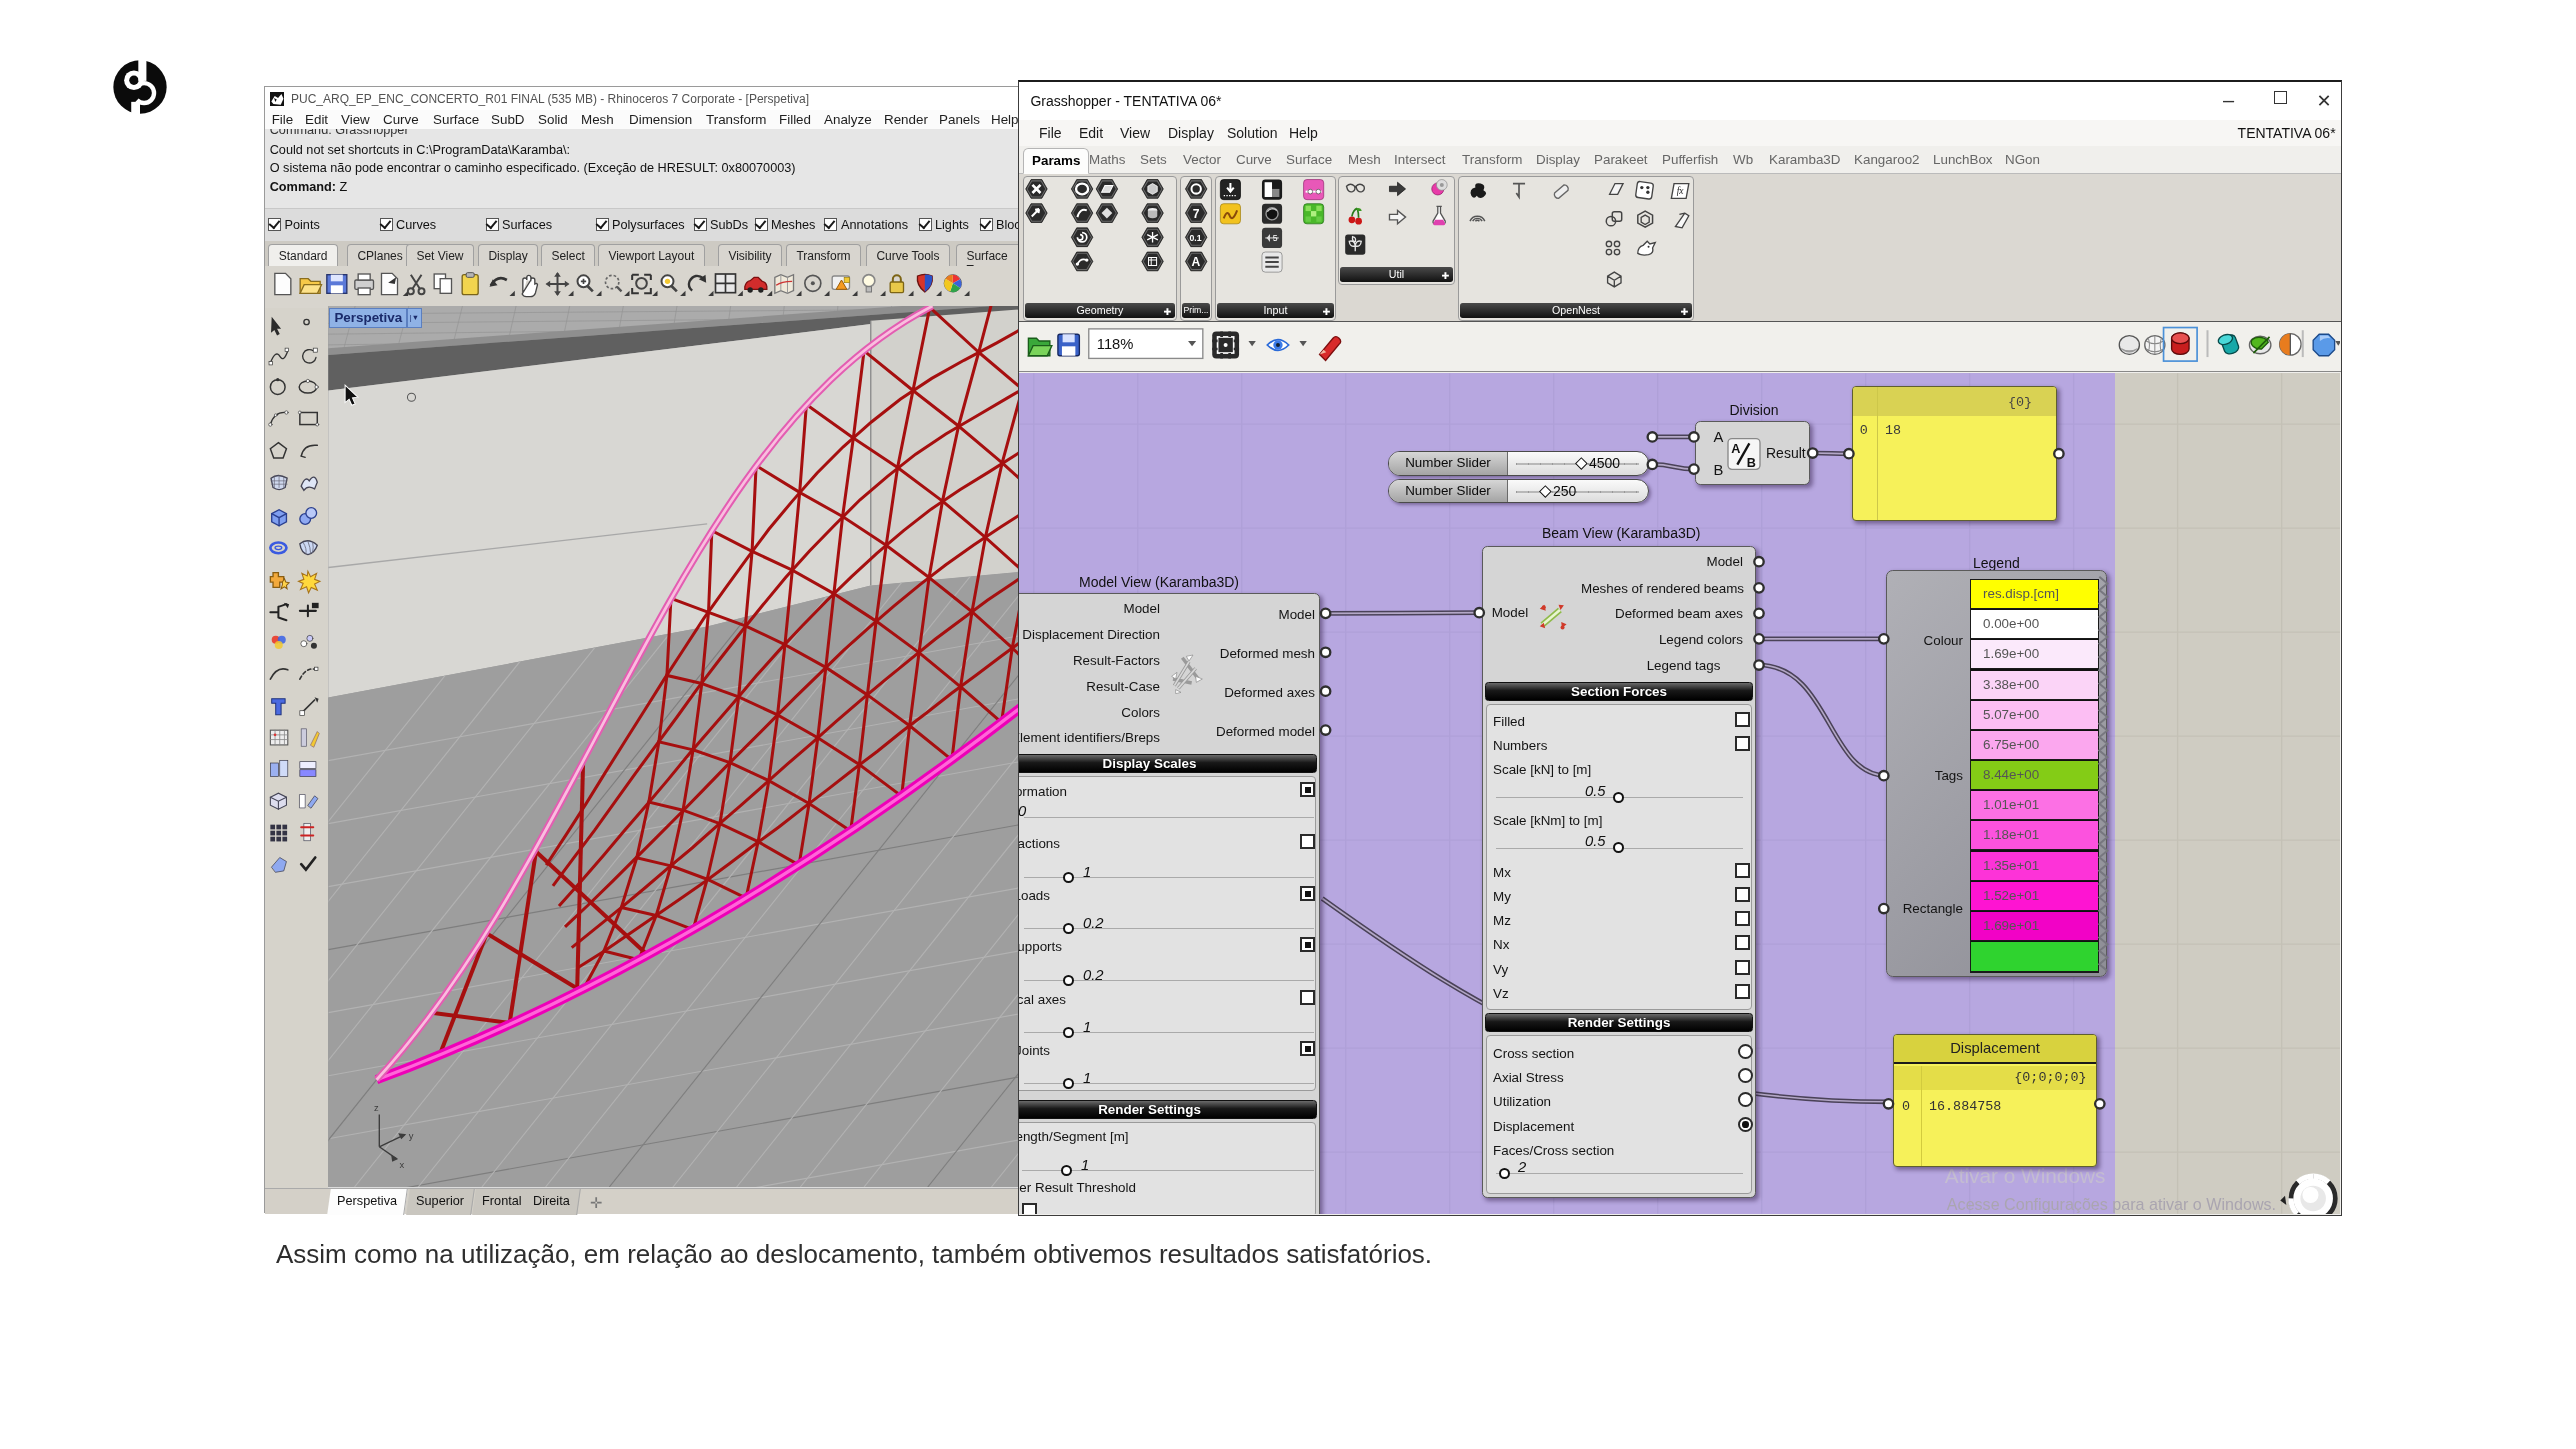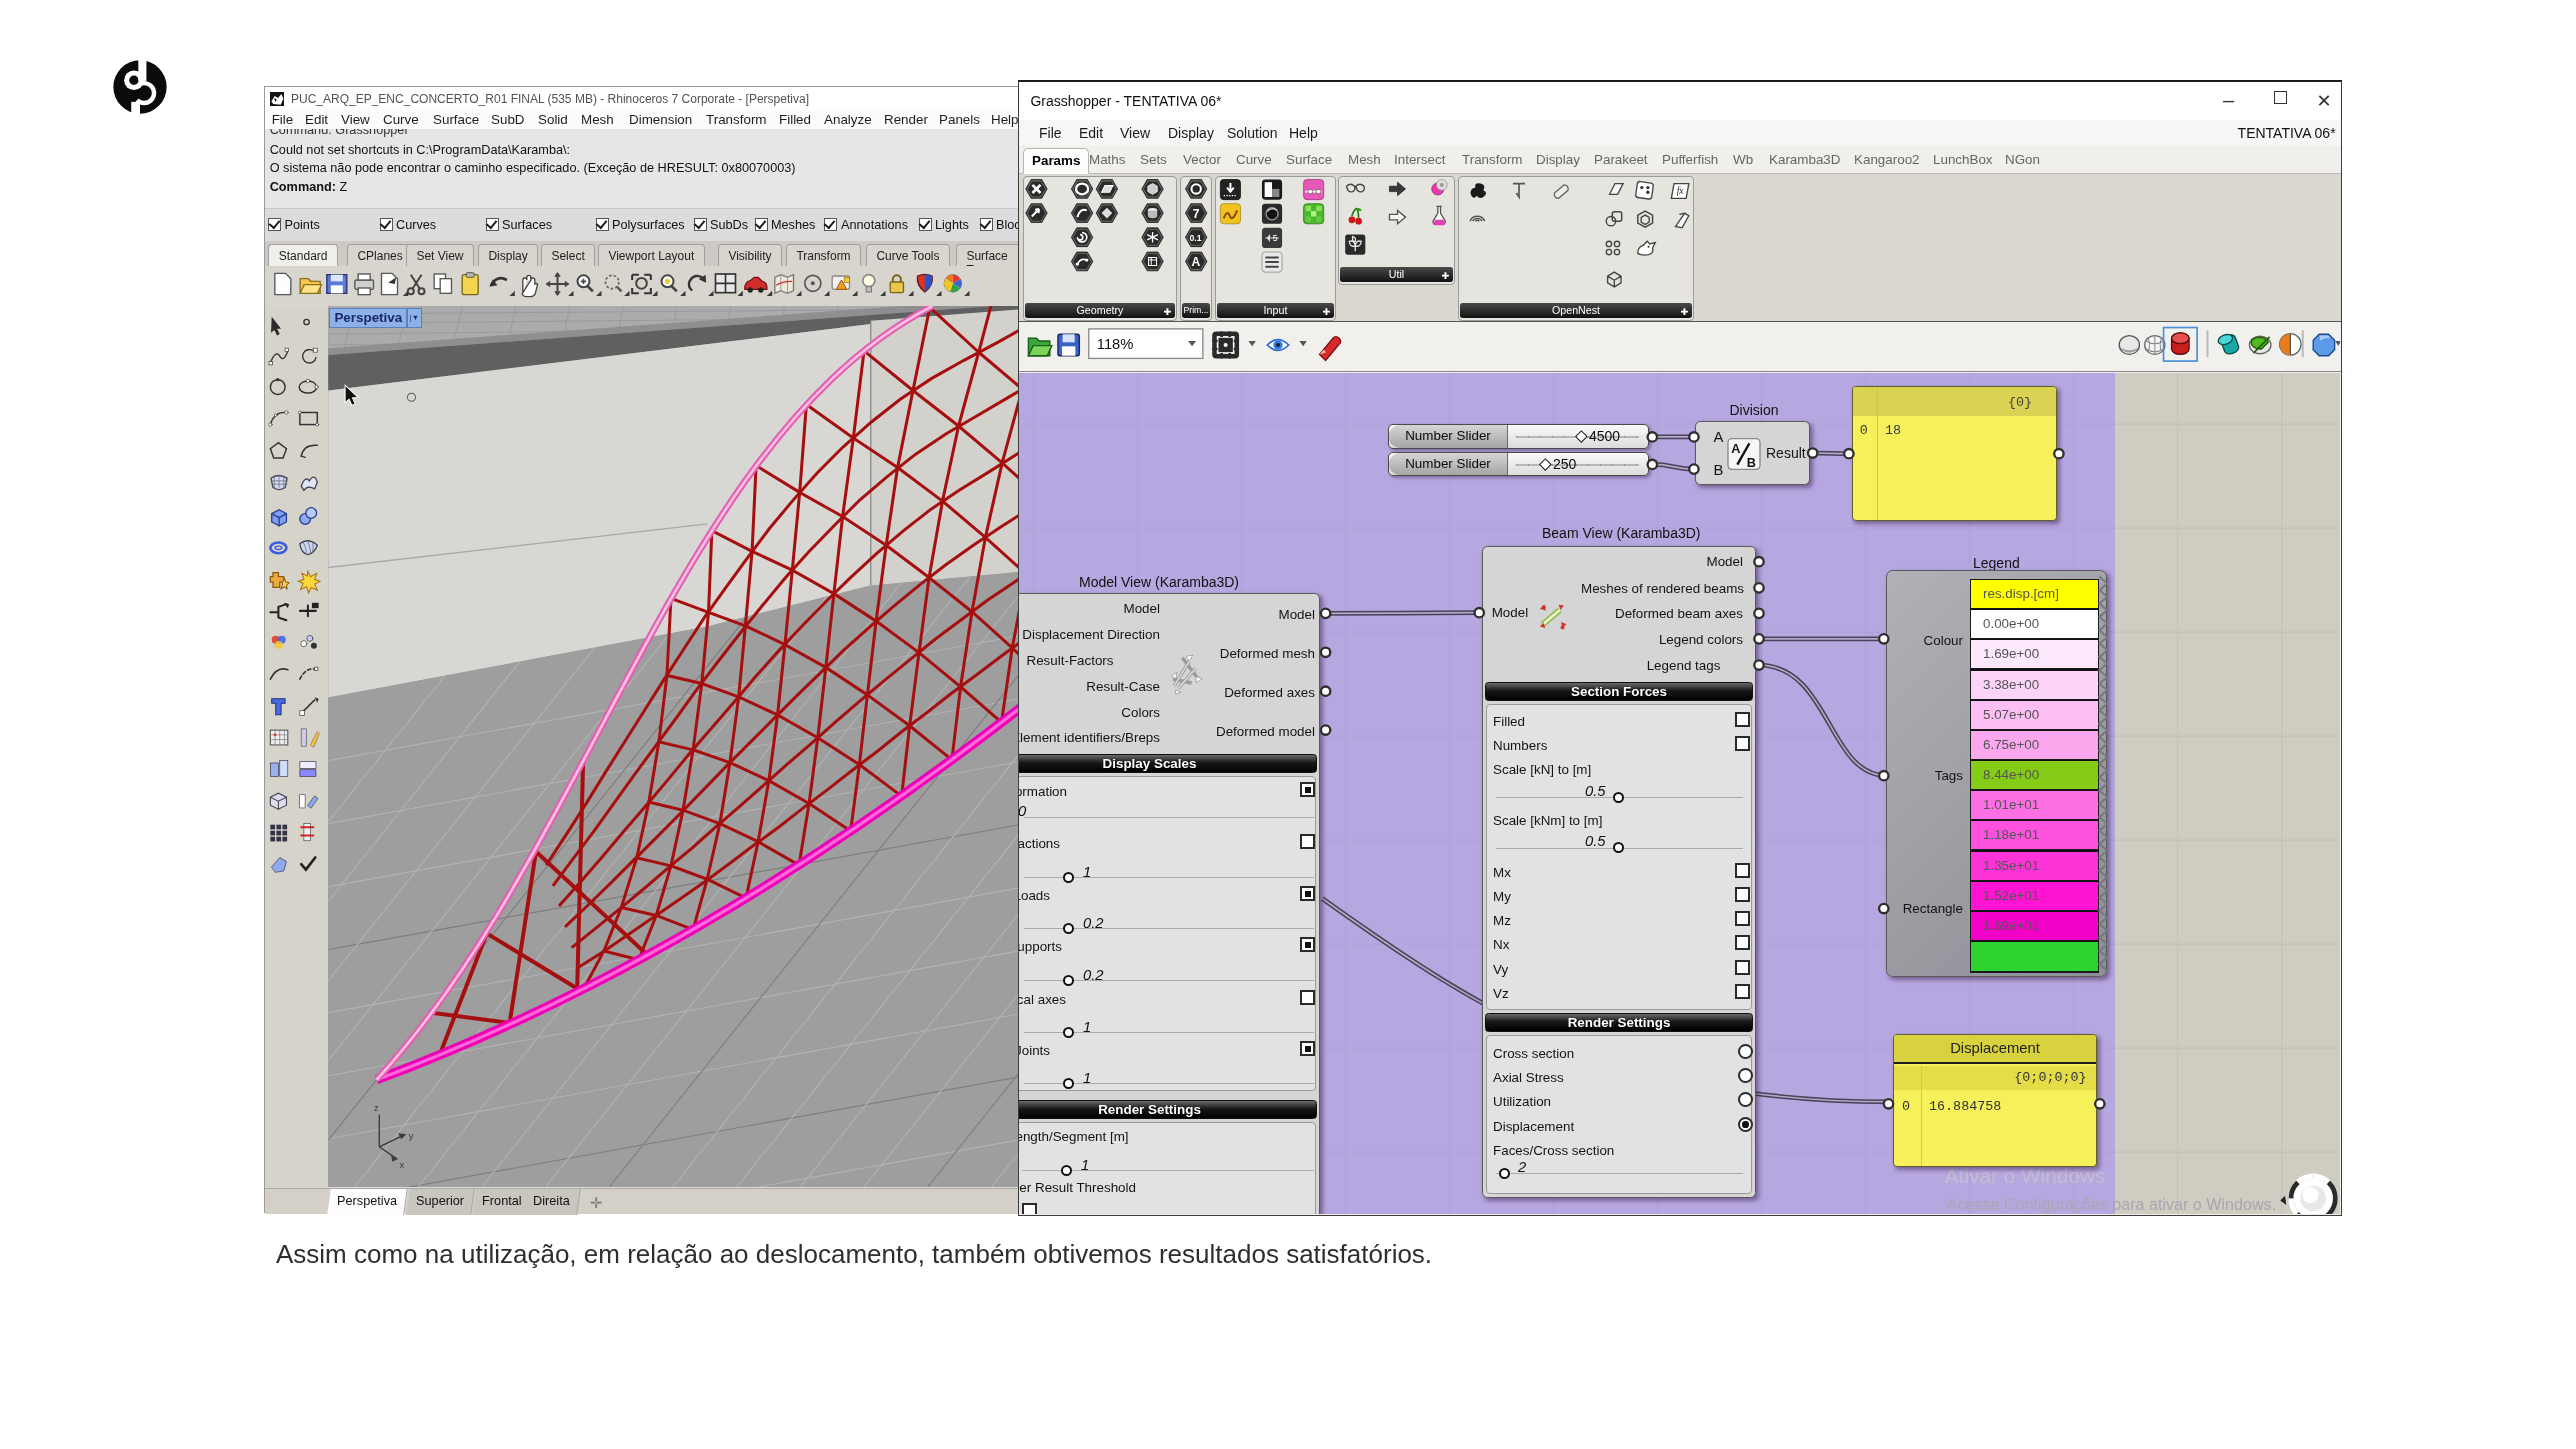--- a/index.html
+++ b/index.html
@@ -49,21 +49,21 @@
 .gchk.f:after{content:"";position:absolute;left:2.7px;top:2.7px;width:6px;height:6px;background:#111;}
 .grad{position:absolute;width:15.4px;height:15.4px;background:#fff;border:2px solid #2a2a2a;border-radius:50%;}
 .grad.f:after{content:"";position:absolute;left:2.3px;top:2.3px;width:6.7px;height:6.7px;background:#111;border-radius:50%;}
 .gknob{position:absolute;width:11.4px;height:11.4px;background:#fff;border:2.3px solid #111;border-radius:50%;}
 .gtrack{position:absolute;height:1.3px;background:#aaa;}
 .gval{position:absolute;font-size:14.8px;font-style:italic;color:#111;}
 .ctitle{position:absolute;font-size:14px;color:#111;white-space:nowrap;}
 
 .ypanel{position:absolute;background:#f6f15a;border:1.3px solid #5f5f2f;border-radius:4px;box-shadow:2.7px 2.7px 4px rgba(40,20,60,.45);overflow:hidden;}
 .mono{font-family:"Liberation Mono",monospace;}
-.nslider{position:absolute;background:linear-gradient(#fafafa,#dcdcdc);border:1.3px solid #4a4a4a;border-radius:5px;box-shadow:2px 2px 3.4px rgba(40,20,60,.4);}
+.nslider{position:absolute;background:linear-gradient(#fafafa,#dcdcdc);border:1.3px solid #4a4a4a;border-radius:12px;box-shadow:2px 2px 3.4px rgba(40,20,60,.4);margin-top:27px;}
 .nlab{position:absolute;left:0;top:0;bottom:0;width:119px;background:linear-gradient(#d6d6d6,#a4a4a4);border-right:1.3px solid #6a6a6a;border-radius:10.7px 0 0 10.7px;font-size:13.4px;color:#0a0a0a;text-align:center;line-height:21.5px;}
 .ntrack{position:absolute;height:2px;background:#b8b8b8;background-image:repeating-linear-gradient(90deg,#999 0 1.3px,transparent 1.3px 12px);}
 .ntrack:before{content:"";position:absolute;left:0;top:-2.7px;width:100%;height:0.7px;}
 .nknob{position:absolute;width:8.7px;height:8.7px;background:#fff;border:1.7px solid #111;transform:rotate(45deg);}
 .nval{position:absolute;font-size:14px;color:#0a0a0a;}
 .lrow{position:absolute;left:0;width:100%;height:29px;border-bottom:1.3px solid #1a1a1a;font-size:13.4px;color:#555;padding:6px 0 0 12px;}
 
 #caption{position:absolute;left:276px;top:1239px;font-size:26px;color:#2e2e2e;letter-spacing:0px;}
 </style></head>
 <body>
@@ -1061,21 +1061,21 @@
    <div class="mono" style="position:absolute;right:24px;top:8px;font-size:13.4px;color:#444">{0}</div>
    <div style="position:absolute;left:24px;top:0;width:1.3px;height:100%;background:#cdc74a"></div>
    <div class="mono" style="position:absolute;left:6.7px;top:36px;font-size:13.4px;color:#3a3a3a">0</div>
    <div class="mono" style="position:absolute;left:32px;top:36px;font-size:13.4px;color:#3a3a3a">18</div>
   </div>
 
   <div class="ctitle" style="left:60px;top:201px">Model View (Karamba3D)</div>
   <div class="gcomp" style="left:-40px;top:220px;width:341px;height:627px">
    <div class="glab" style="left:0;top:6.7px;width:180px;text-align:right">Model</div>
    <div class="glab" style="left:0;top:33px;width:180px;text-align:right">Displacement Direction</div>
-   <div class="glab" style="left:0;top:59px;width:180px;text-align:center">Result-Factors</div>
+   <div class="glab" style="left:0;top:59px;width:180px;text-align:right">Result-Factors</div>
    <div class="glab" style="left:0;top:85px;width:180px;text-align:right">Result-Case</div>
    <div class="glab" style="left:0;top:111px;width:180px;text-align:right">Colors</div>
    <div class="glab" style="left:0;top:136px;width:180px;text-align:right">Element identifiers/Breps</div>
    <svg class="abs" style="left:189px;top:58px" width="36" height="42" viewBox="0 0 54 62">
     <path d="M8 50 L30 14 M14 54 L40 24 M6 40 L34 46 M20 8 L44 40" stroke="#9a9a9a" stroke-width="5"></path>
     <path d="M8 50 L30 14 M14 54 L40 24" stroke="#d8d8d8" stroke-width="2.5"></path>
     <path d="M4 36 l8 -6 l-2 10 Z" fill="#fff" stroke="#888"></path>
           <path d="M26 6 l10 -2 l-6 9 Z" fill="#fff" stroke="#888"></path>
           <path d="M40 36 l10 4 l-9 5 Z" fill="#fff" stroke="#888"></path>
           <path d="M10 56 l8 4 l-8 2 Z" fill="#fff" stroke="#888"></path>

